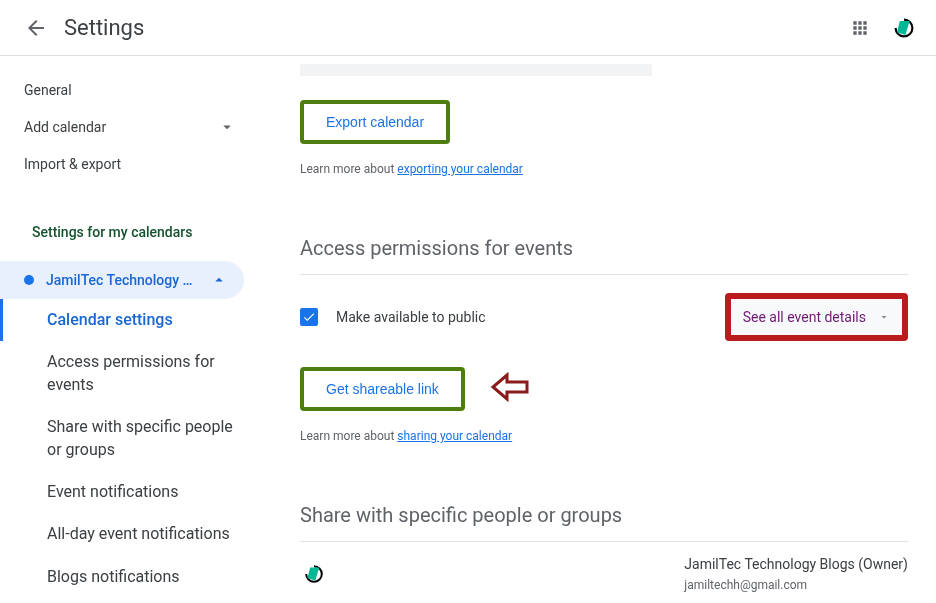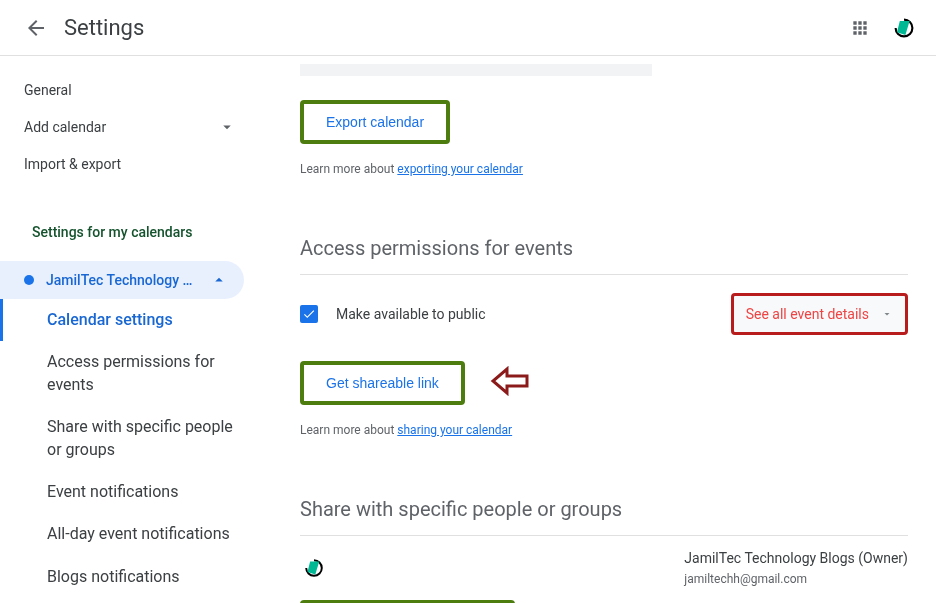--- a/index.html
+++ b/index.html
@@ -23,21 +23,21 @@
   .main { flex: 1; padding: 8px 28px 16px 40px; overflow-y: auto; }
   .placeholder-box { width: 352px; height: 12px; background: #f1f3f4; margin-bottom: 24px; }
   .btn-outline { border: 4px solid #4d7c0f; border-radius: 4px; background: #fff; color: #1a73e8; font-size: 14px; font-weight: 500; padding: 10px 22px; cursor: pointer; display: inline-flex; align-items: center; gap: 8px; }
   .learn-more { font-size: 12px; color: #5f6368; margin-top: 18px; }
   .learn-more a { color: #1a73e8; text-decoration: underline; }
   .section-heading { font-size: 20px; color: #5f6368; font-weight: 400; margin-top: 60px; margin-bottom: 14px; }
   .divider { border: none; border-top: 1px solid #e0e0e0; margin: 0; }
   .perm-row { display: flex; align-items: center; padding: 18px 0; }
   .checkbox { width: 18px; height: 18px; background: #1a73e8; border-radius: 2px; display: flex; align-items: center; justify-content: center; margin-right: 18px; flex-shrink: 0; }
   .perm-label { font-size: 14px; color: #3c4043; flex: 1; }
-  .select-box { background: #f8f9fa; border: 3px solid #b91c1c; border-radius: 4px; padding: 10px 12px; font-size: 14px; color: #ef4444; display: flex; align-items: center; gap: 12px; }
+  .select-box { background: #f8f9fa; border: 6px solid #b91c1c; border-radius: 4px; padding: 10px 12px; font-size: 14px; color: #701a75; display: flex; align-items: center; gap: 12px; }
   .share-link-row { display: flex; align-items: center; gap: 24px; margin-top: 8px; }
   .arrow-annotation { color: #8b1a1a; }
   .person-row { display: flex; align-items: center; padding: 14px 0; gap: 14px; justify-content: space-between; }
   .person-avatar { width: 28px; height: 28px; border-radius: 50%; display: flex; align-items: center; justify-content: center; }
   .person-name { font-size: 14px; color: #3c4043; }
   .person-email { font-size: 12px; color: #5f6368; margin-top: 6px; }
   .plus-icon { font-size: 18px; color: #1a73e8; }
 </style>
 </head>
 <body>

